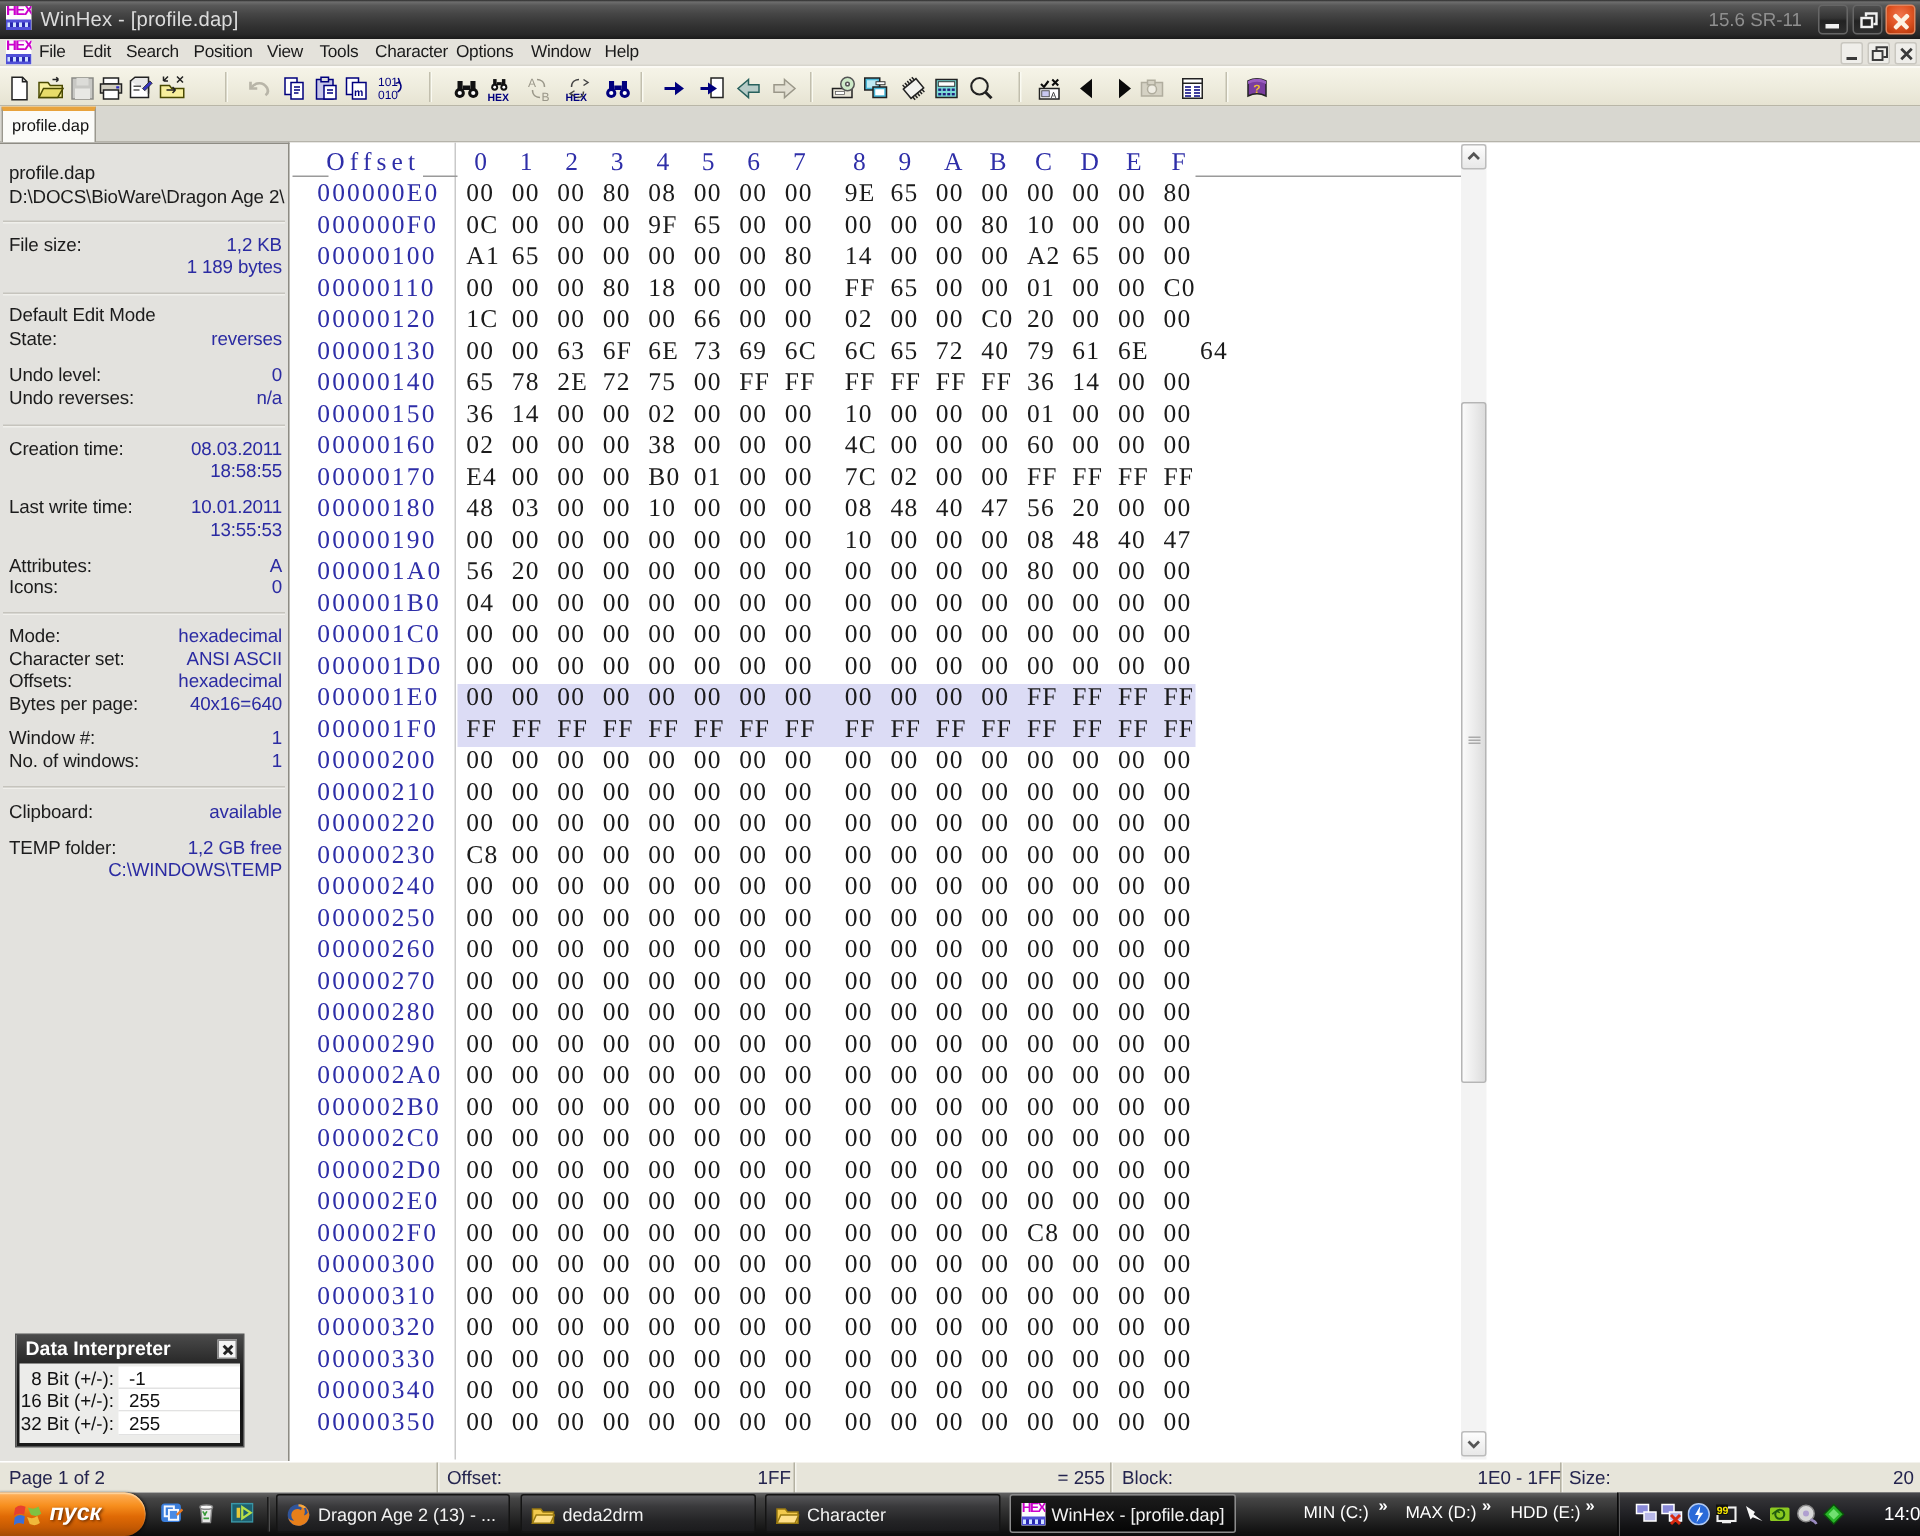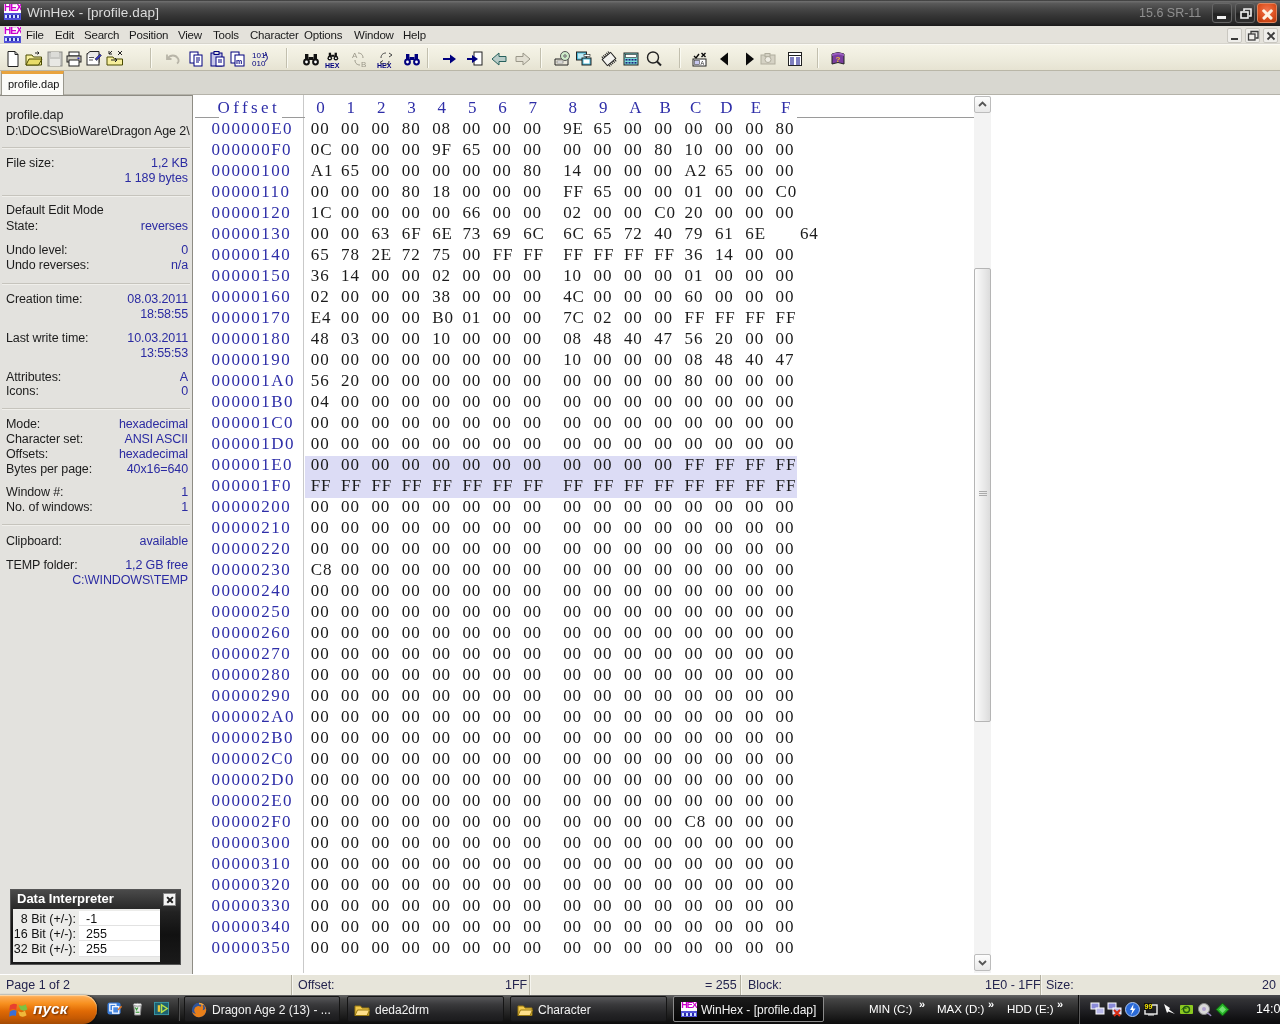--- a/index.html
+++ b/index.html
@@ -51,21 +51,21 @@
 
 #content { position:absolute; left:0; top:95px; width:1280px; height:879px; background:#fff; }
 #lpanel { position:absolute; left:0; top:0; width:193px; height:879px; background:#e3e2de;
   border-top:1px solid #8e8c84; border-right:1px solid #8e8c84; }
 .prow { position:absolute; left:6px; width:182px; height:16px; font-size:12.5px; letter-spacing:-0.1px; }
 .prow .pl { position:absolute; left:0; top:0; color:#1c1c1c; letter-spacing:-0.1px;}
 .prow .pv { position:absolute; right:0; top:0; color:#2b2ba2; letter-spacing:-0.1px;}
 .psep { position:absolute; left:2px; width:188px; height:1px; background:#c6c4bd; box-shadow:0 1px 0 #f0efeb; }
 
 
-#dint { position:absolute; left:10px; top:793px; width:171px; height:76px;
+#dint { position:absolute; left:10px; top:793px; width:153px; height:76px;
   background:linear-gradient(to bottom,#4a4a4a,#222 30%,#111 60%,#1a1a1a); border:1px solid #555; }
 #dint .dtit { position:absolute; left:6px; top:1px; color:#fff; font-weight:bold; font-size:13px; }
 #dint .dx { position:absolute; right:4px; top:3px; width:13px; height:13px; background:#f4f4f4; border:1px solid #888; }
 #dint .dx::before, #dint .dx::after { content:""; position:absolute; left:1.5px; top:4.6px; width:8px; height:1.8px; background:#222; }
 #dint .dx::before { transform:rotate(45deg);} #dint .dx::after { transform:rotate(-45deg);}
 #dbody { position:absolute; left:2px; top:19px; width:147px; height:53px; background:#ececea; }
 #dbody .dval { position:absolute; left:66px; width:81px; height:15.2px; background:#fff; border-bottom:1px solid #e2e2e2; }
 #dbody .drow { position:absolute; width:147px; font-size:12.5px; color:#111; }
 #dbody .dl { position:absolute; right:84px; top:0; }
 #dbody .dv { position:absolute; left:73px; top:0; }
@@ -1191,21 +1191,21 @@
 <div class="psep" style="top:187px"></div>
 <div class="prow" style="top:195.5px">
           <span class="pl">Creation time:</span>
           <span class="pv">08.03.2011</span>
         </div>
 <div class="prow" style="top:210.5px">
           <span class="pv">18:58:55</span>
         </div>
 <div class="prow" style="top:234.5px">
           <span class="pl">Last write time:</span>
-          <span class="pv">10.03.2011</span>
+          <span class="pv">10.01.2011</span>
         </div>
 <div class="prow" style="top:249.5px">
           <span class="pv">13:55:53</span>
         </div>
 <div class="prow" style="top:273.5px">
           <span class="pl">Attributes:</span>
           <span class="pv">A</span>
         </div>
 <div class="prow" style="top:288.0px">
           <span class="pl">Icons:</span>

